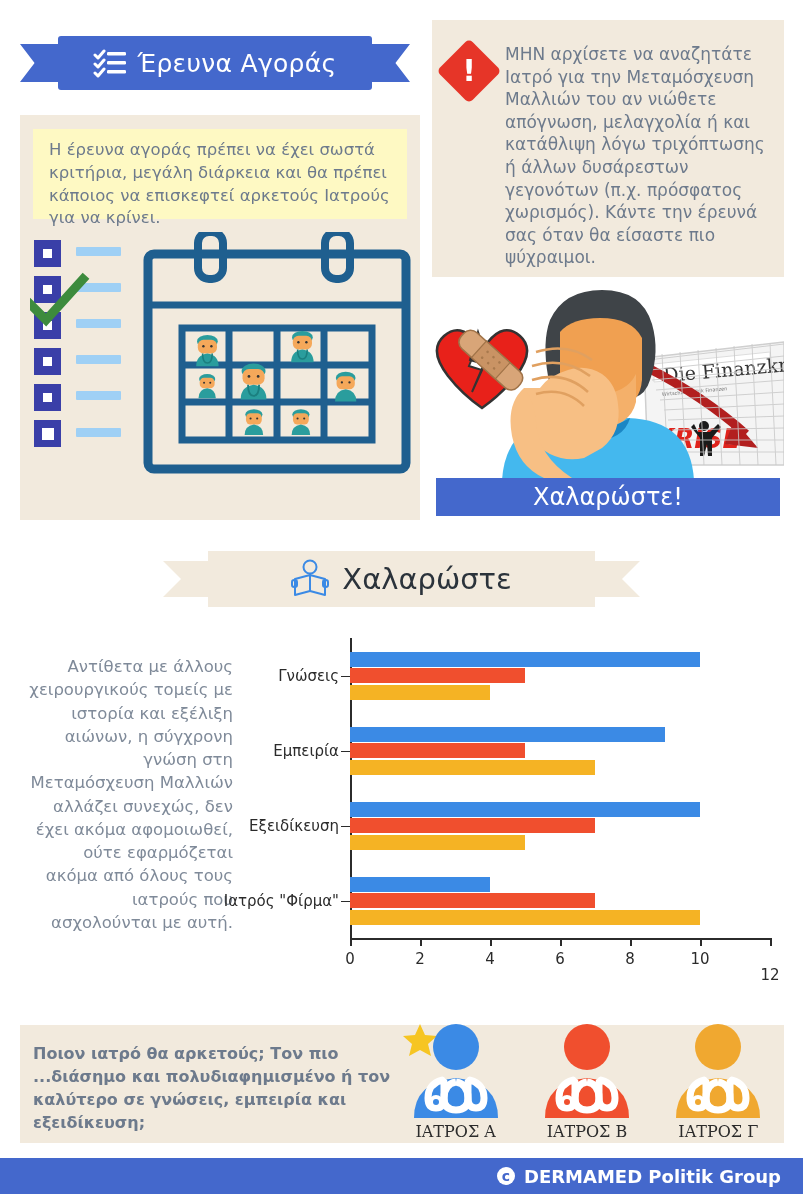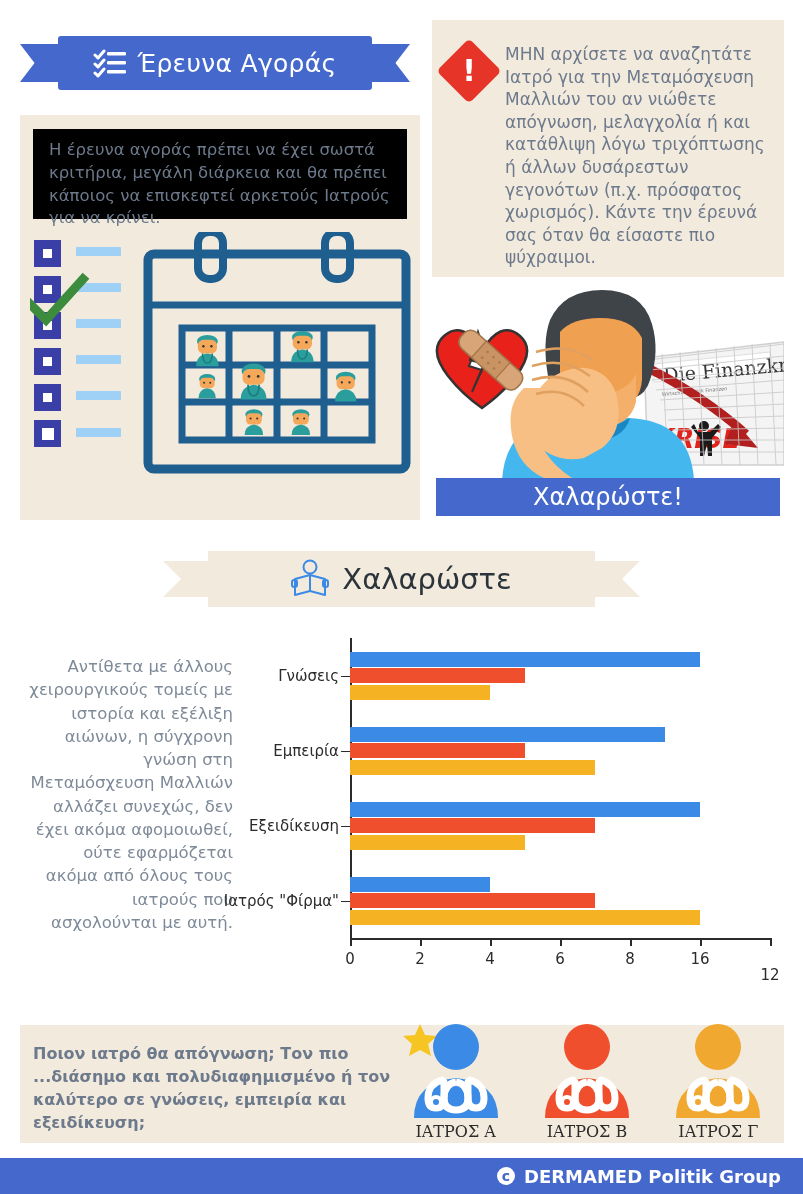--- a/index.html
+++ b/index.html
@@ -27,21 +27,21 @@
   .rb-title { color:#ffffff; font-size: 25px; letter-spacing:.3px; }
   .checklist-ico { width: 34px; height: 30px; flex: none; }
 
   
   .panel-left-top {
     position: absolute; left: 20px; top: 115px; width: 400px; height: 405px;
     background: #f2eadd;
   }
   .quote-box {
     position: absolute; left: 33px; top: 129px; width: 374px; height: 90px;
-    background: #000000;
+    background: #fef9c3;
     padding: 10px 14px 0 16px;
   }
   .quote-box p {
     color: #6d7a8c; font-size: 16.5px; line-height: 1.38;
   }
 
   .panel-right-top {
     position: absolute; left: 432px; top: 20px; width: 352px; height: 257px;
     background: #f2eadd;
   }
@@ -393,28 +393,28 @@
       <div class="xlabel" style="left: 118px;">0</div>
       <div class="xtick" style="left: 188px;"></div>
       <div class="xlabel" style="left: 188px;">2</div>
       <div class="xtick" style="left: 258px;"></div>
       <div class="xlabel" style="left: 258px;">4</div>
       <div class="xtick" style="left: 328px;"></div>
       <div class="xlabel" style="left: 328px;">6</div>
       <div class="xtick" style="left: 398px;"></div>
       <div class="xlabel" style="left: 398px;">8</div>
       <div class="xtick" style="left: 468px;"></div>
-      <div class="xlabel" style="left: 468px;">16</div>
+      <div class="xlabel" style="left: 468px;">10</div>
       <div class="xtick" style="left: 538px;"></div>
       <div class="xlabel" style="left: 538px; margin-top: 16px;">12</div>
     </div>
 </div>
 
 <div class="cta-panel"></div>
-<div class="cta-text">Ποιον ιατρό θα απόγνωση; Τον πιο ...διάσημο και πολυδιαφημισμένο ή τον καλύτερο σε γνώσεις, εμπειρία και εξειδίκευση;</div>
+<div class="cta-text">Ποιον ιατρό θα αρκετούς; Τον πιο ...διάσημο και πολυδιαφημισμένο ή τον καλύτερο σε γνώσεις, εμπειρία και εξειδίκευση;</div>
 
 <div class="docs" id="docs">
     <div class="doc-col">
       <svg width="108" height="98" viewBox="0 0 108 98">
         <polygon points="18,2 23,13 35,14 26,22 29,34 18,28 7,34 10,22 1,14 13,13" fill="#f6c522"></polygon>
         <circle cx="54" cy="25" r="23" fill="#3b8ae5"></circle>
         <path d="M12 96 q0 -36 42 -40 q42 4 42 40 z" fill="#3b8ae5"></path>
         <path d="M40 58 q-14 4 -14 18 q0 10 8 10 q8 0 8 -10 l0 -16" fill="none" stroke="#fff" stroke-width="7" stroke-linecap="round"></path>
         <path d="M68 58 q14 4 14 18 q0 10 -8 10 q-8 0 -8 -10 l0 -16" fill="none" stroke="#fff" stroke-width="7" stroke-linecap="round"></path>
         <circle cx="34" cy="80" r="7" fill="#fff"></circle>

